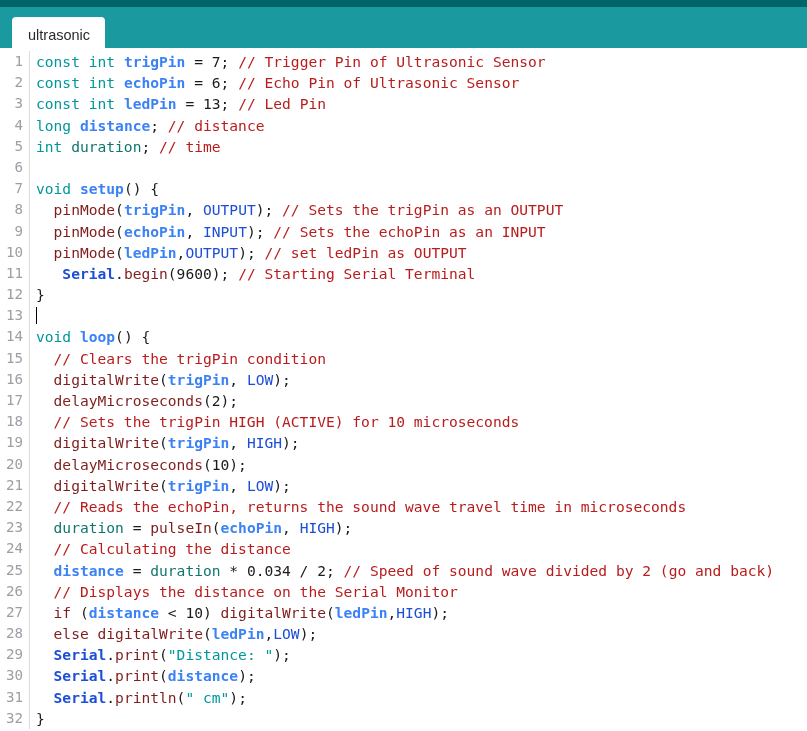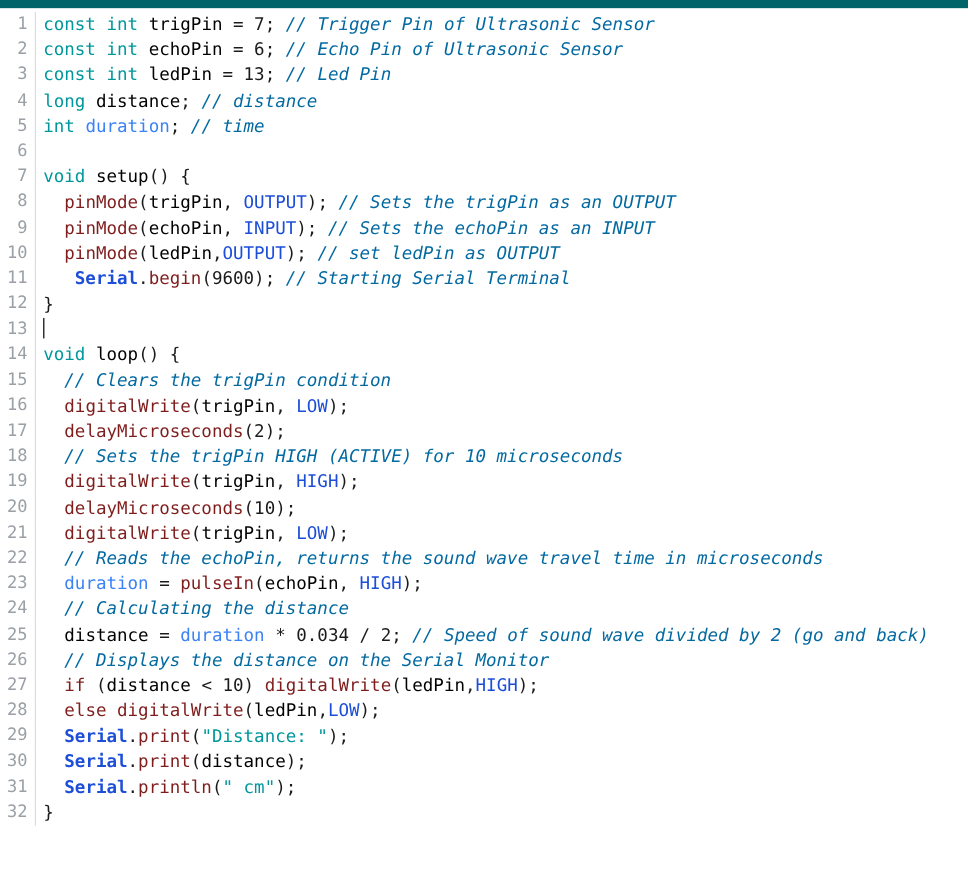--- a/index.html
+++ b/index.html
@@ -101,42 +101,47 @@
     line-height: 21.2px;
     color: #1b1b1b;
     position: relative;
   }
 
   
   .t-kw    { color: #00979c; text-align: right; }
   .t-const { color: #1d4ed8; }
   .t-str   { color: #00979c; }
   .t-fn    { color: #7f1d1d; }
-  .t-var   { color: #3b82f6; }
+  .t-var   { color: #0f766e; }
   .t-obj   { color: #1d4ed8; font-weight: bold; }
-  .t-com   { color: #0369a1; font-style: italic; }
-  .t-id    { color: #000000; font-weight: normal; }
+  .t-com   { color: #b91c1c; }
+  .t-id    { color: #3b82f6; font-weight: bold; }
   .t-plain { color: #1b1b1b; }
   .t-num   { color: #1b1b1b; }
 
   
   .caret {
     display: inline-block;
     width: 1px;
     height: 17px;
     background: #000000;
     vertical-align: -3px;
     margin-left: 0px;
   }
 </style>
 </head>
 <body>
 
 <div id="app">
 
   <div class="toolbar-strip"></div>
 
+  <div class="tab-bar">
+    <div class="tab">
+      <span>ultrasonic</span>
+    </div>
+  </div>
 
   <div class="editor">
     <div class="code-area" id="code-area"><div class="code-line"><div class="gutter">1</div><div class="code-text"><span class="t-kw">const</span><span class="t-plain"> </span><span class="t-kw">int</span><span class="t-plain"> </span><span class="t-id">trigPin</span><span class="t-plain"> = </span><span class="t-num">7</span><span class="t-plain">; </span><span class="t-com">// Trigger Pin of Ultrasonic Sensor</span></div></div><div class="code-line"><div class="gutter">2</div><div class="code-text"><span class="t-kw">const</span><span class="t-plain"> </span><span class="t-kw">int</span><span class="t-plain"> </span><span class="t-id">echoPin</span><span class="t-plain"> = </span><span class="t-num">6</span><span class="t-plain">; </span><span class="t-com">// Echo Pin of Ultrasonic Sensor</span></div></div><div class="code-line"><div class="gutter">3</div><div class="code-text"><span class="t-kw">const</span><span class="t-plain"> </span><span class="t-kw">int</span><span class="t-plain"> </span><span class="t-id">ledPin</span><span class="t-plain"> = </span><span class="t-num">13</span><span class="t-plain">; </span><span class="t-com">// Led Pin</span></div></div><div class="code-line"><div class="gutter">4</div><div class="code-text"><span class="t-kw">long</span><span class="t-plain"> </span><span class="t-id">distance</span><span class="t-plain">; </span><span class="t-com">// distance</span></div></div><div class="code-line"><div class="gutter">5</div><div class="code-text"><span class="t-kw">int</span><span class="t-plain"> </span><span class="t-var">duration</span><span class="t-plain">; </span><span class="t-com">// time</span></div></div><div class="code-line"><div class="gutter">6</div><div class="code-text"></div></div><div class="code-line"><div class="gutter">7</div><div class="code-text"><span class="t-kw">void</span><span class="t-plain"> </span><span class="t-id">setup</span><span class="t-plain">() {</span></div></div><div class="code-line"><div class="gutter">8</div><div class="code-text"><span class="t-plain">  </span><span class="t-fn">pinMode</span><span class="t-plain">(</span><span class="t-id">trigPin</span><span class="t-plain">, </span><span class="t-const">OUTPUT</span><span class="t-plain">); </span><span class="t-com">// Sets the trigPin as an OUTPUT</span></div></div><div class="code-line"><div class="gutter">9</div><div class="code-text"><span class="t-plain">  </span><span class="t-fn">pinMode</span><span class="t-plain">(</span><span class="t-id">echoPin</span><span class="t-plain">, </span><span class="t-const">INPUT</span><span class="t-plain">); </span><span class="t-com">// Sets the echoPin as an INPUT</span></div></div><div class="code-line"><div class="gutter">10</div><div class="code-text"><span class="t-plain">  </span><span class="t-fn">pinMode</span><span class="t-plain">(</span><span class="t-id">ledPin</span><span class="t-plain">,</span><span class="t-const">OUTPUT</span><span class="t-plain">); </span><span class="t-com">// set ledPin as OUTPUT</span></div></div><div class="code-line"><div class="gutter">11</div><div class="code-text"><span class="t-plain">   </span><span class="t-obj">Serial</span><span class="t-plain">.</span><span class="t-fn">begin</span><span class="t-plain">(</span><span class="t-num">9600</span><span class="t-plain">); </span><span class="t-com">// Starting Serial Terminal</span></div></div><div class="code-line"><div class="gutter">12</div><div class="code-text"><span class="t-plain">}</span></div></div><div class="code-line"><div class="gutter">13</div><div class="code-text"><span class="caret"></span></div></div><div class="code-line"><div class="gutter">14</div><div class="code-text"><span class="t-kw">void</span><span class="t-plain"> </span><span class="t-id">loop</span><span class="t-plain">() {</span></div></div><div class="code-line"><div class="gutter">15</div><div class="code-text"><span class="t-plain">  </span><span class="t-com">// Clears the trigPin condition</span></div></div><div class="code-line"><div class="gutter">16</div><div class="code-text"><span class="t-plain">  </span><span class="t-fn">digitalWrite</span><span class="t-plain">(</span><span class="t-id">trigPin</span><span class="t-plain">, </span><span class="t-const">LOW</span><span class="t-plain">);</span></div></div><div class="code-line"><div class="gutter">17</div><div class="code-text"><span class="t-plain">  </span><span class="t-fn">delayMicroseconds</span><span class="t-plain">(</span><span class="t-num">2</span><span class="t-plain">);</span></div></div><div class="code-line"><div class="gutter">18</div><div class="code-text"><span class="t-plain">  </span><span class="t-com">// Sets the trigPin HIGH (ACTIVE) for 10 microseconds</span></div></div><div class="code-line"><div class="gutter">19</div><div class="code-text"><span class="t-plain">  </span><span class="t-fn">digitalWrite</span><span class="t-plain">(</span><span class="t-id">trigPin</span><span class="t-plain">, </span><span class="t-const">HIGH</span><span class="t-plain">);</span></div></div><div class="code-line"><div class="gutter">20</div><div class="code-text"><span class="t-plain">  </span><span class="t-fn">delayMicroseconds</span><span class="t-plain">(</span><span class="t-num">10</span><span class="t-plain">);</span></div></div><div class="code-line"><div class="gutter">21</div><div class="code-text"><span class="t-plain">  </span><span class="t-fn">digitalWrite</span><span class="t-plain">(</span><span class="t-id">trigPin</span><span class="t-plain">, </span><span class="t-const">LOW</span><span class="t-plain">);</span></div></div><div class="code-line"><div class="gutter">22</div><div class="code-text"><span class="t-plain">  </span><span class="t-com">// Reads the echoPin, returns the sound wave travel time in microseconds</span></div></div><div class="code-line"><div class="gutter">23</div><div class="code-text"><span class="t-plain">  </span><span class="t-var">duration</span><span class="t-plain"> = </span><span class="t-fn">pulseIn</span><span class="t-plain">(</span><span class="t-id">echoPin</span><span class="t-plain">, </span><span class="t-const">HIGH</span><span class="t-plain">);</span></div></div><div class="code-line"><div class="gutter">24</div><div class="code-text"><span class="t-plain">  </span><span class="t-com">// Calculating the distance</span></div></div><div class="code-line"><div class="gutter">25</div><div class="code-text"><span class="t-plain">  </span><span class="t-id">distance</span><span class="t-plain"> = </span><span class="t-var">duration</span><span class="t-plain"> * </span><span class="t-num">0.034</span><span class="t-plain"> / </span><span class="t-num">2</span><span class="t-plain">; </span><span class="t-com">// Speed of sound wave divided by 2 (go and back)</span></div></div><div class="code-line"><div class="gutter">26</div><div class="code-text"><span class="t-plain">  </span><span class="t-com">// Displays the distance on the Serial Monitor</span></div></div><div class="code-line"><div class="gutter">27</div><div class="code-text"><span class="t-plain">  </span><span class="t-fn">if</span><span class="t-plain"> (</span><span class="t-id">distance</span><span class="t-plain"> &lt; </span><span class="t-num">10</span><span class="t-plain">) </span><span class="t-fn">digitalWrite</span><span class="t-plain">(</span><span class="t-id">ledPin</span><span class="t-plain">,</span><span class="t-const">HIGH</span><span class="t-plain">);</span></div></div><div class="code-line"><div class="gutter">28</div><div class="code-text"><span class="t-plain">  </span><span class="t-fn">else</span><span class="t-plain"> </span><span class="t-fn">digitalWrite</span><span class="t-plain">(</span><span class="t-id">ledPin</span><span class="t-plain">,</span><span class="t-const">LOW</span><span class="t-plain">);</span></div></div><div class="code-line"><div class="gutter">29</div><div class="code-text"><span class="t-plain">  </span><span class="t-obj">Serial</span><span class="t-plain">.</span><span class="t-fn">print</span><span class="t-plain">(</span><span class="t-str">"Distance: "</span><span class="t-plain">);</span></div></div><div class="code-line"><div class="gutter">30</div><div class="code-text"><span class="t-plain">  </span><span class="t-obj">Serial</span><span class="t-plain">.</span><span class="t-fn">print</span><span class="t-plain">(</span><span class="t-id">distance</span><span class="t-plain">);</span></div></div><div class="code-line"><div class="gutter">31</div><div class="code-text"><span class="t-plain">  </span><span class="t-obj">Serial</span><span class="t-plain">.</span><span class="t-fn">println</span><span class="t-plain">(</span><span class="t-str">" cm"</span><span class="t-plain">);</span></div></div><div class="code-line"><div class="gutter">32</div><div class="code-text"><span class="t-plain">}</span></div></div></div>
   </div>
 
 </div>
 
 </body></html>

